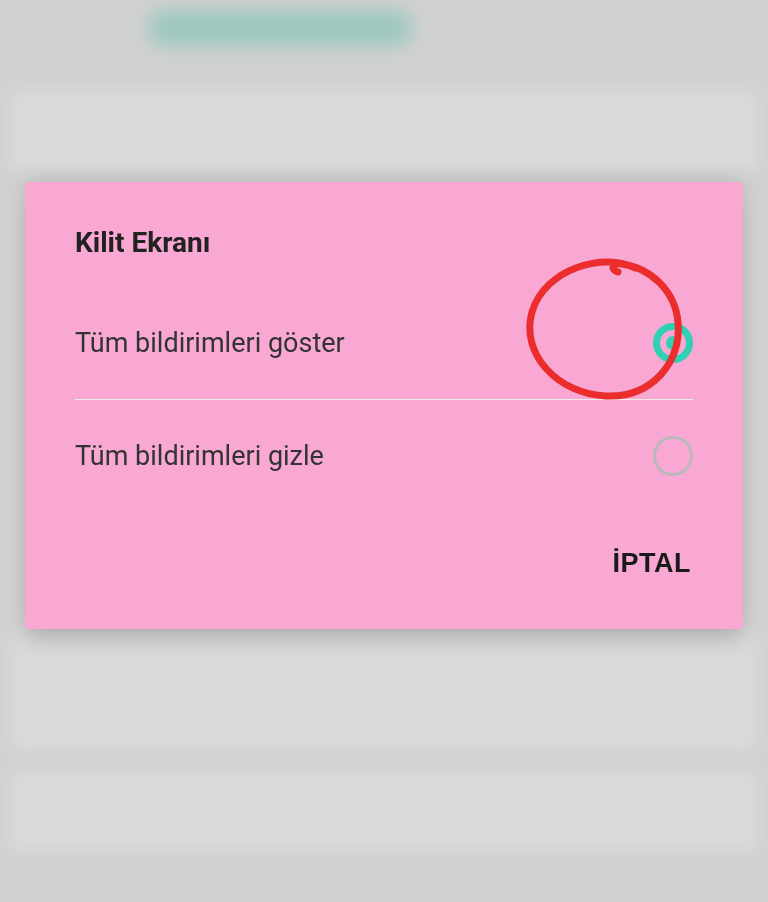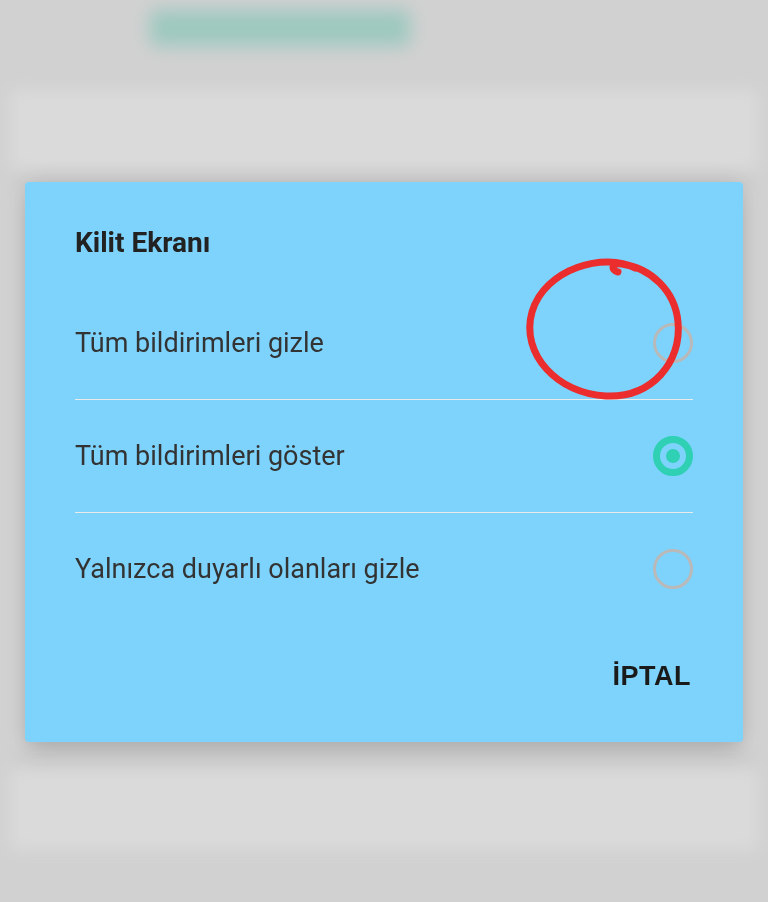--- a/index.html
+++ b/index.html
@@ -26,21 +26,21 @@
     position: absolute;
     inset: 0;
     background: rgba(190,190,190,0.55);
   }
 
   .dialog {
     position: absolute;
     left: 25px;
     right: 25px;
     top: 182px;
-    background: #7dd3fc;
+    background: #f9a8d4;
     border-radius: 4px;
     box-shadow: 0 6px 24px rgba(0,0,0,0.25);
     padding: 0;
   }
 
   .dialog-title {
     font-size: 28px;
     font-weight: 700;
     color: #222;
     padding: 44px 50px 28px 50px;
@@ -130,33 +130,29 @@
 
 <div class="overlay"></div>
 
 <div class="dialog">
 
   <div class="dialog-title">Kilit Ekranı</div>
 
   <div class="options">
 
     <div class="option-row">
-      <span class="option-label">Tüm bildirimleri gizle</span>
-      <span class="radio unchecked"></span>
-    </div>
-
-    <div class="option-row">
       <span class="option-label">Tüm bildirimleri göster</span>
       <span class="radio checked"></span>
     </div>
 
     <div class="option-row">
-      <span class="option-label">Yalnızca duyarlı olanları gizle</span>
+      <span class="option-label">Tüm bildirimleri gizle</span>
       <span class="radio unchecked"></span>
     </div>
+
 
   </div>
 
   <div class="dialog-actions">
     <button class="dlg-btn">İPTAL</button>
   </div>
 
 </div>
 
 <svg class="annotation" style="left:510px; top:250px; width:180px; height:160px;" viewBox="0 0 180 160">

